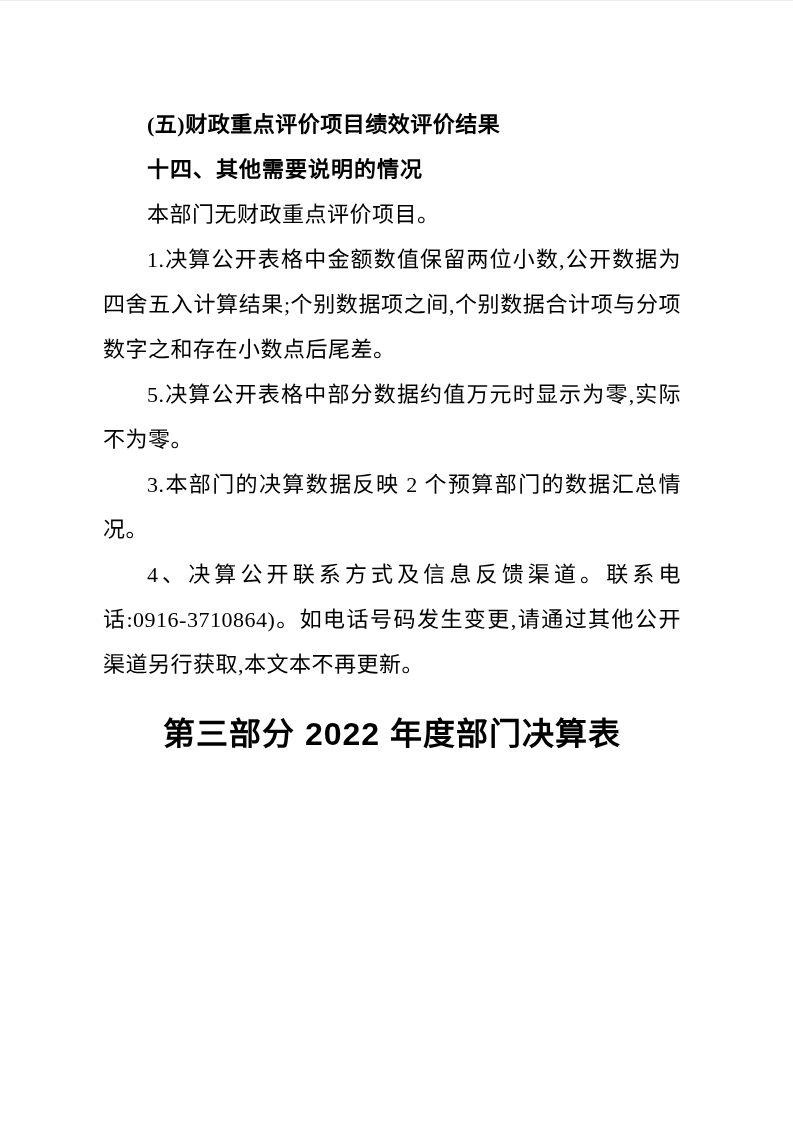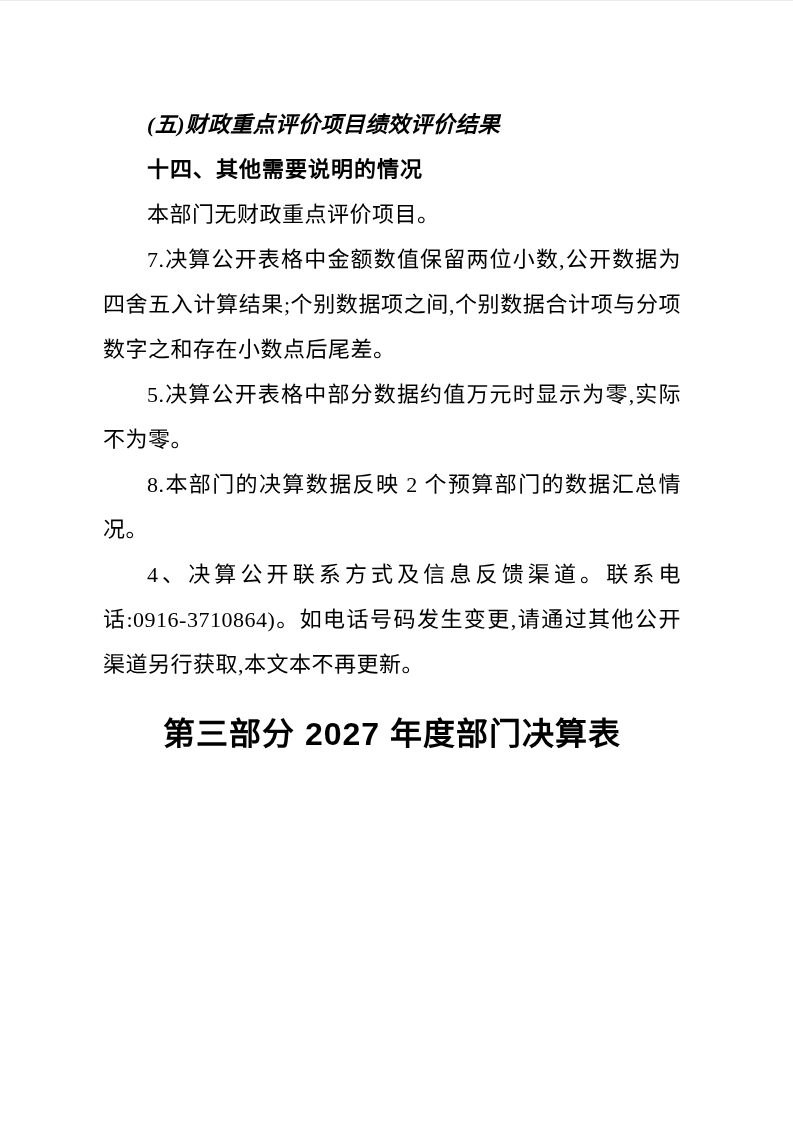--- a/index.html
+++ b/index.html
@@ -30,21 +30,20 @@
     line-height: 45px;
     letter-spacing: 0.5px;
     text-align: justify;
     text-indent: 2em;
     color: #000000;
     font-weight: normal;
   }
   
   .para.sub-heading {
     font-weight: bold;
-    font-style: italic;
   }
   
   .para.hei-heading {
     font-family: "Liberation Sans", "DejaVu Sans", sans-serif;
     font-weight: bold;
     text-align: left;
     letter-spacing: 1px;
   }
   
   .part-title {
@@ -63,23 +62,23 @@
 <body>
 
 <div class="page">
 
   <p class="para sub-heading">(五)财政重点评价项目绩效评价结果</p>
 
   <p class="para hei-heading">十四、其他需要说明的情况</p>
 
   <p class="para">本部门无财政重点评价项目。</p>
 
-  <p class="para">7.决算公开表格中金额数值保留两位小数,公开数据为四舍五入计算结果;个别数据项之间,个别数据合计项与分项数字之和存在小数点后尾差。</p>
+  <p class="para">1.决算公开表格中金额数值保留两位小数,公开数据为四舍五入计算结果;个别数据项之间,个别数据合计项与分项数字之和存在小数点后尾差。</p>
 
   <p class="para">5.决算公开表格中部分数据约值万元时显示为零,实际不为零。</p>
 
-  <p class="para">8.本部门的决算数据反映 2 个预算部门的数据汇总情况。</p>
+  <p class="para">3.本部门的决算数据反映 2 个预算部门的数据汇总情况。</p>
 
   <p class="para">4、决算公开联系方式及信息反馈渠道。联系电话:0916-3710864)。如电话号码发生变更,请通过其他公开渠道另行获取,本文本不再更新。</p>
 
-  <h1 class="part-title">第三部分 2027 年度部门决算表</h1>
+  <h1 class="part-title">第三部分 2022 年度部门决算表</h1>
 
 </div>
 
 </body></html>

